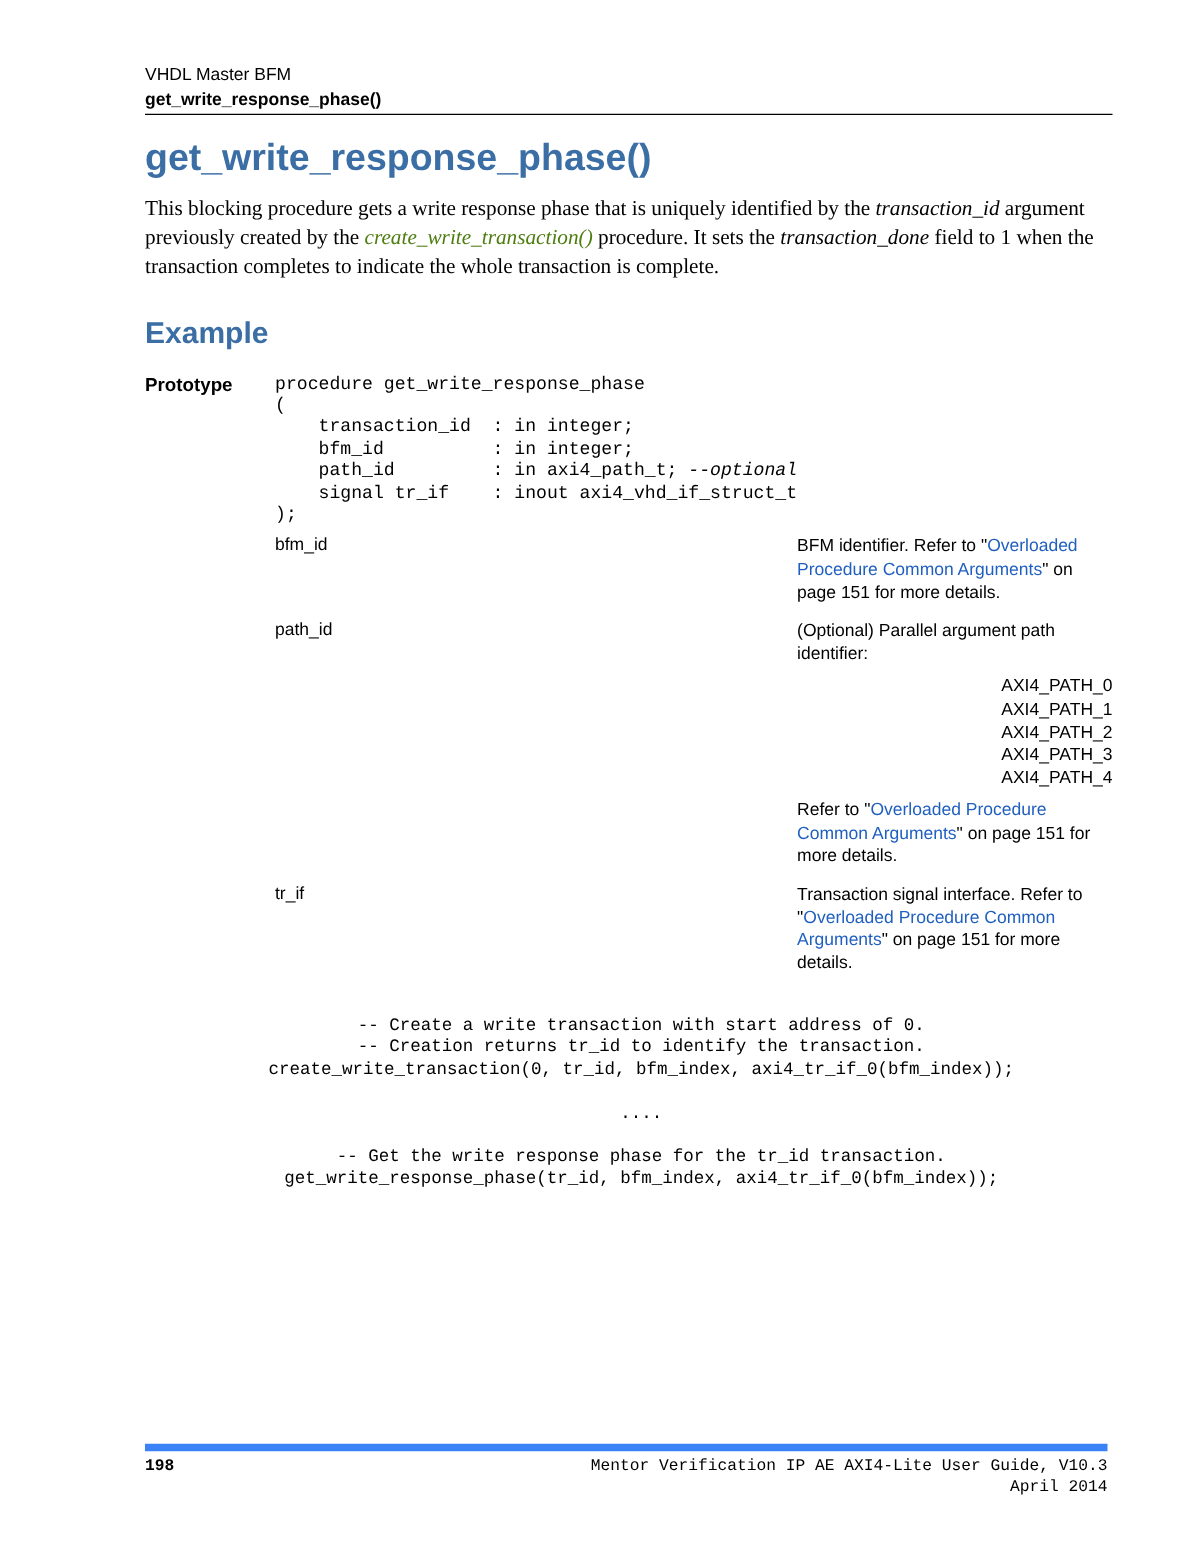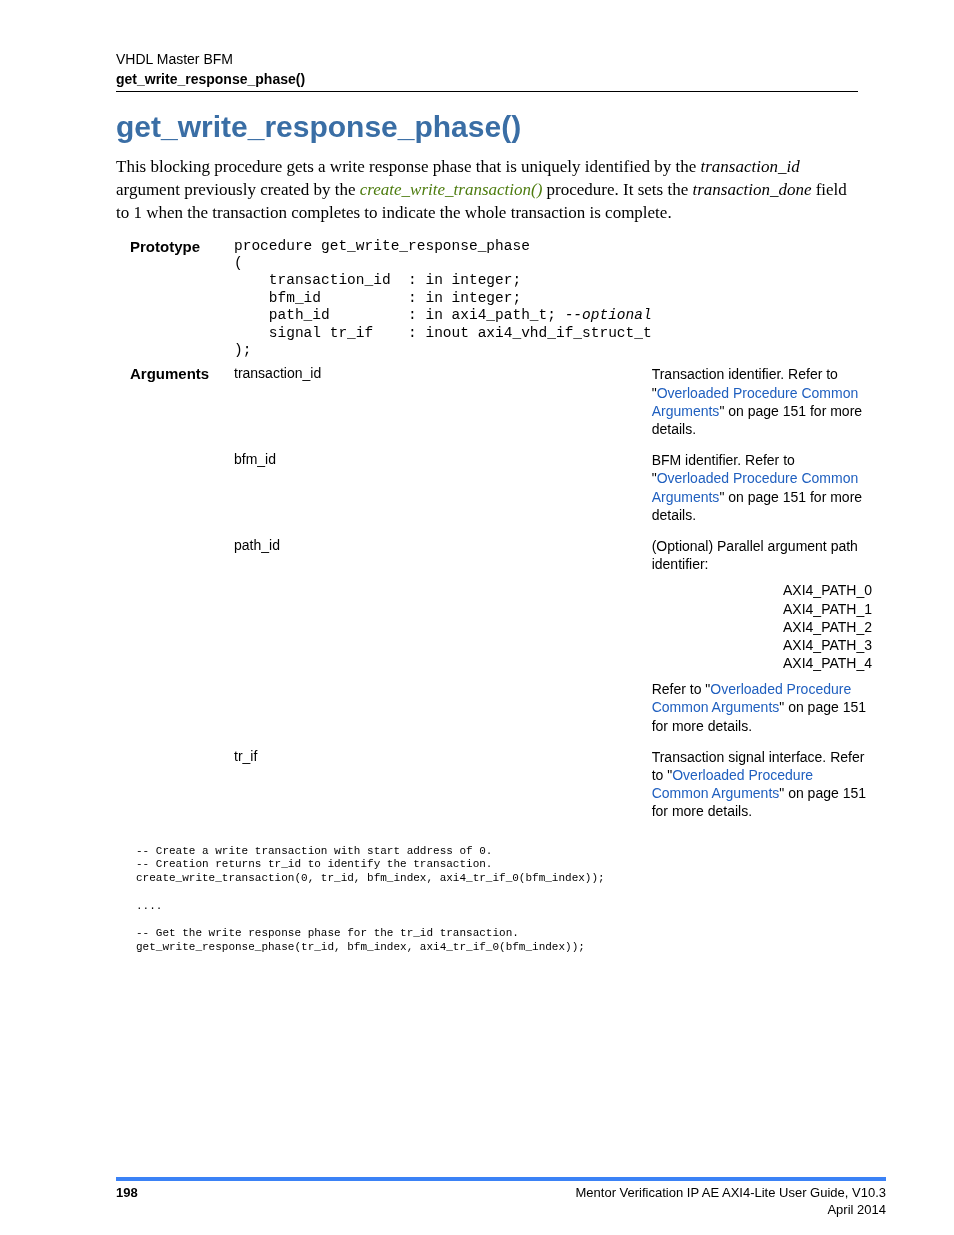--- a/index.html
+++ b/index.html
@@ -4,21 +4,21 @@
 <style>
   body {
     margin: 0;
     padding: 0;
     font-family: Arial, Helvetica, sans-serif;
     background: #fff;
     color: #000;
     width: 954px;
   }
   .page {
-    padding: 50px 96px 40px 116px;
+    padding: 50px 64px 40px 116px;
     box-sizing: border-box;
     min-height: 1235px;
     position: relative;
   }
   .header-top {
     font-size: 14px;
     line-height: 1.35;
     margin-bottom: 2px;
   }
   .header-sub {
@@ -50,21 +50,20 @@
     line-height: 1.35;
     margin: 10px 0;
   }
   .ital { font-style: italic; }
   a.link { color: #4d7c0f; text-decoration: none; font-style: italic; }
   a.linkplain { color: #1f5fbf; text-decoration: none; }
   .def-table {
     display: table;
     width: 100%;
     border-collapse: collapse;
-    margin-left: 14px;
   }
   .def-row { display: table-row; }
   .def-label, .def-col1, .def-col2 {
     display: table-cell;
     vertical-align: top;
     padding: 3px 0;
   }
   .def-label {
     font-weight: bold;
     font-size: 15px;
@@ -93,78 +92,73 @@
     margin-left: 22px;
     font-family: Arial, Helvetica, sans-serif;
     font-size: 14px;
     line-height: 1.3;
     padding: 8px 0 8px 0;
     text-align: right;
   }
   .arg-block { padding-bottom: 10px; }
   pre.example {
     font-family: "Courier New", monospace;
-    font-size: 11px;
+    font-size: 14px;
     line-height: 1.25;
-    margin: 14px 0 0 20px;
+    margin: 24px 0 0 20px;
     white-space: pre;
+    text-align: center;
   }
   .footer {
     position: absolute;
-    bottom: 16px;
+    bottom: 36px;
     left: 116px;
     right: 68px;
-    border-top: 4px solid #3b82f6;
+    border-top: 6px solid #3b82f6;
     padding-top: 4px;
     font-size: 13px;
-    font-family: Liberation Sans, sans-serif;
+    font-family: Liberation Mono, monospace;
   }
   .footer-row { display: flex; justify-content: space-between; }
   .footer .pgnum { font-weight: bold; }
   .footer-right { text-align: right; line-height: 1.3; }
 </style>
 </head>
 <body>
 
 <div class="page">
 
   <div class="header-top">VHDL Master BFM</div>
   <div class="header-sub">get_write_response_phase()</div>
   <hr class="hr">
 
   <h1 class="title">get_write_response_phase()</h1>
 
   <p class="intro">
     <span>This blocking procedure gets a write response phase that is uniquely identified by the </span><span class="ital">transaction_id</span><span> argument previously created by the </span><a href="#" class="link">create_write_transaction()</a><span> procedure. It sets the </span><span class="ital">transaction_done</span><span> field to 1 when the transaction completes to indicate the whole transaction is complete.</span>
   </p>
 
+  <h2 class="section">Example</h2>
 
   <div class="def-table">
 
     <div class="def-row">
       <div class="def-label">Prototype</div>
       <div class="def-col1" style="width:auto" colspan="2">
         <pre class="proto">procedure get_write_response_phase
 (
     transaction_id  : in integer;
     bfm_id          : in integer;
     path_id         : in axi4_path_t; <span class="comment">--optional</span>
     signal tr_if    : inout axi4_vhd_if_struct_t
 );</pre>
       </div>
 
     </div>
 
-    <div class="def-row">
-      <div class="def-label">Arguments</div>
-      <div class="def-col1">transaction_id</div>
-      <div class="def-col2 arg-block">
-        <span>Transaction identifier. Refer to "</span><a href="#" class="linkplain">Overloaded Procedure Common Arguments</a><span>" on page 151 for more details.</span>
-      </div>
-    </div>
 
     <div class="def-row">
       <div class="def-label"></div>
       <div class="def-col1">bfm_id</div>
       <div class="def-col2 arg-block">
         <span>BFM identifier. Refer to "</span><a href="#" class="linkplain">Overloaded Procedure Common Arguments</a><span>" on page 151 for more details.</span>
       </div>
     </div>
 
     <div class="def-row">

